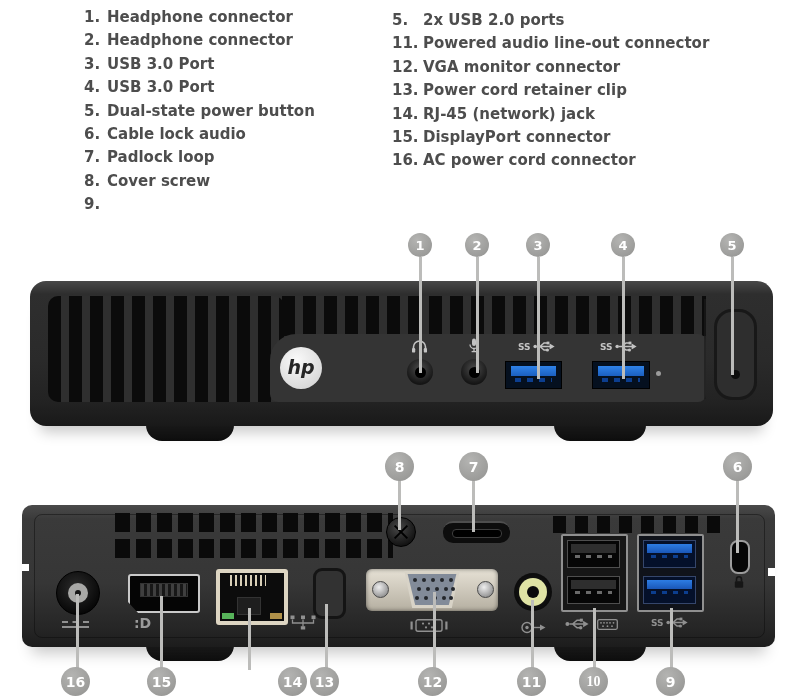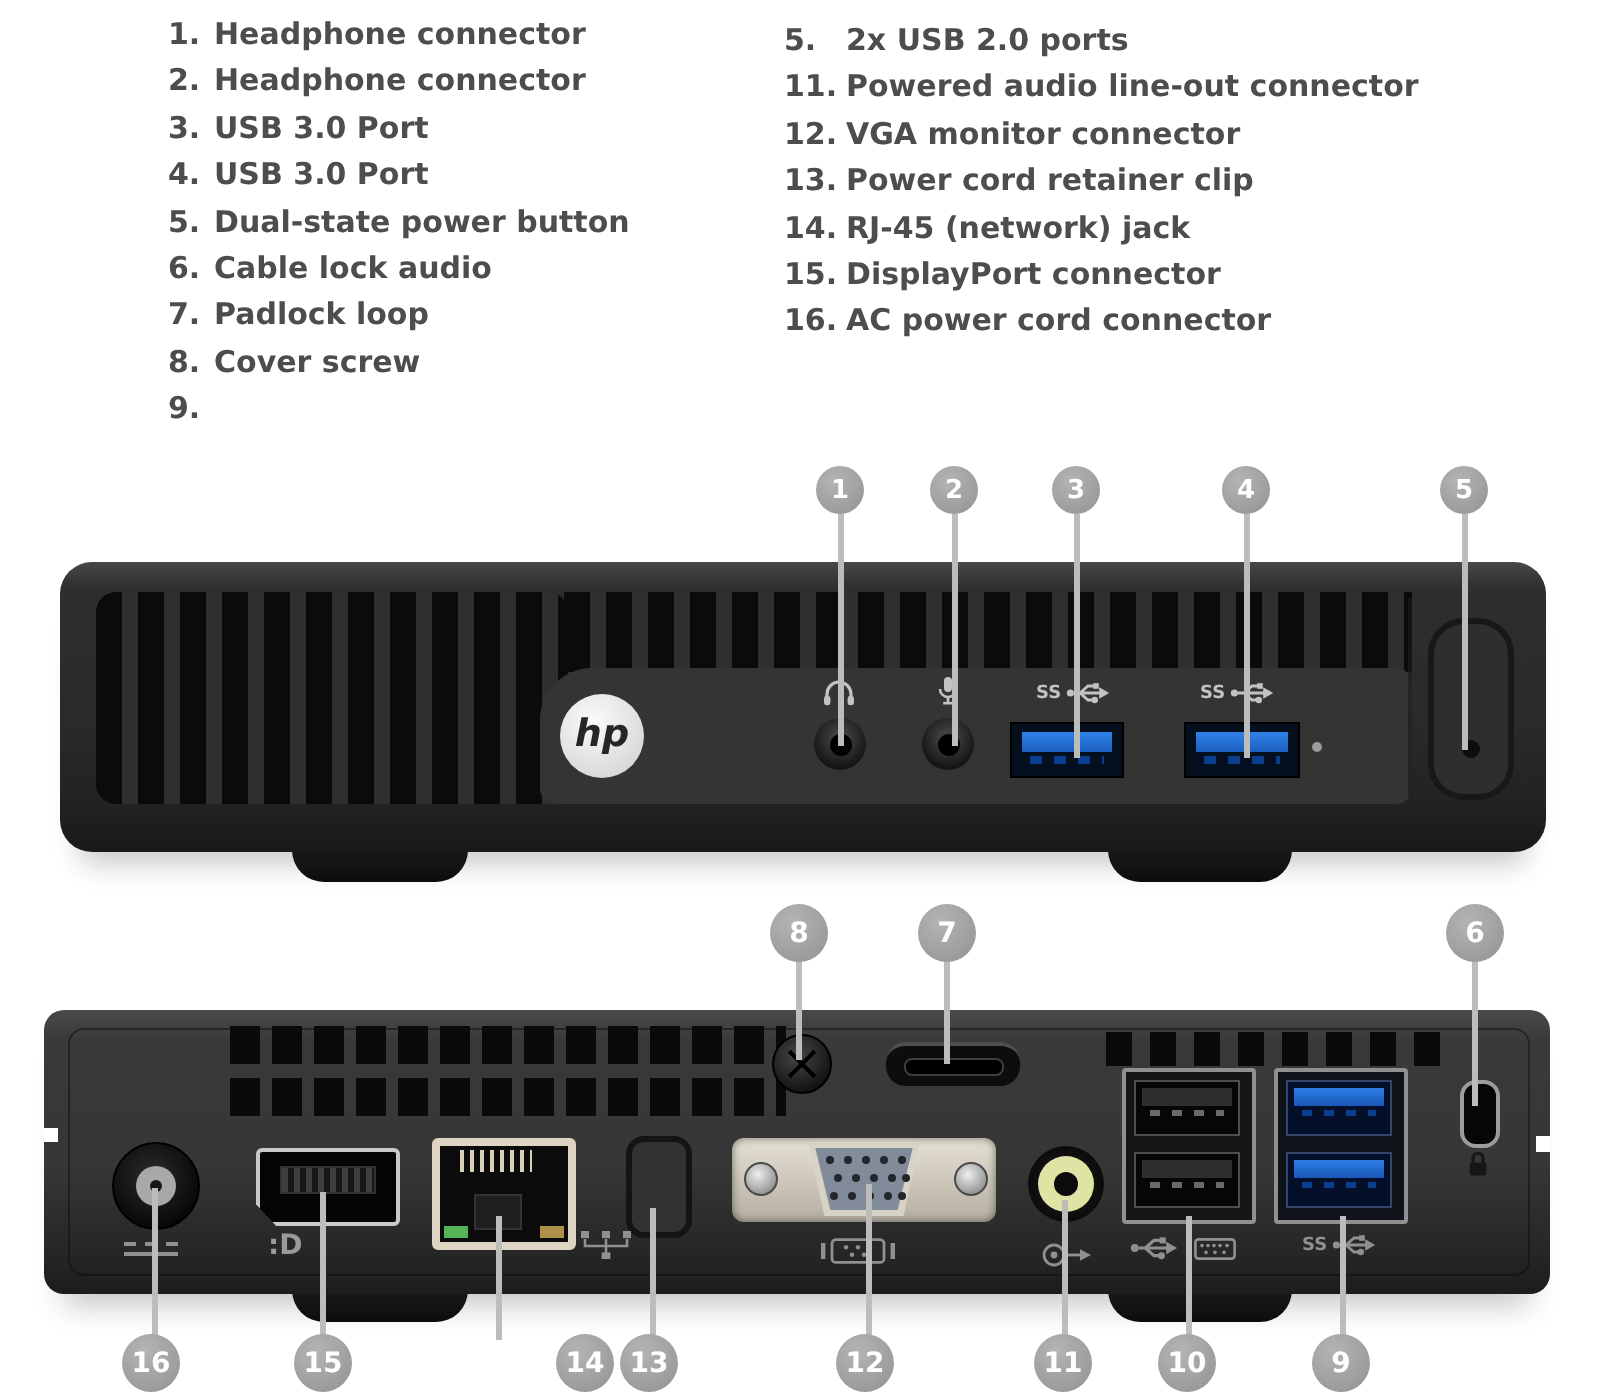--- a/index.html
+++ b/index.html
@@ -380,20 +380,20 @@
     </div>
   <div class="co lg" style="left:310px;top:667px;">
       <span>13</span>
     </div>
   <div class="co lg" style="left:418px;top:667px;">
       <span>12</span>
     </div>
   <div class="co lg" style="left:517px;top:667px;">
       <span>11</span>
     </div>
-  <div class="co lg" style="left:579px;top:667px;">
+  <div class="co lg" style="left:579px;top:667px;font-family:Liberation Serif, serif;">
       <span>10</span>
     </div>
   <div class="co lg" style="left:656px;top:667px;">
       <span>9</span>
     </div>
 
 </div>
 
 </body></html>

